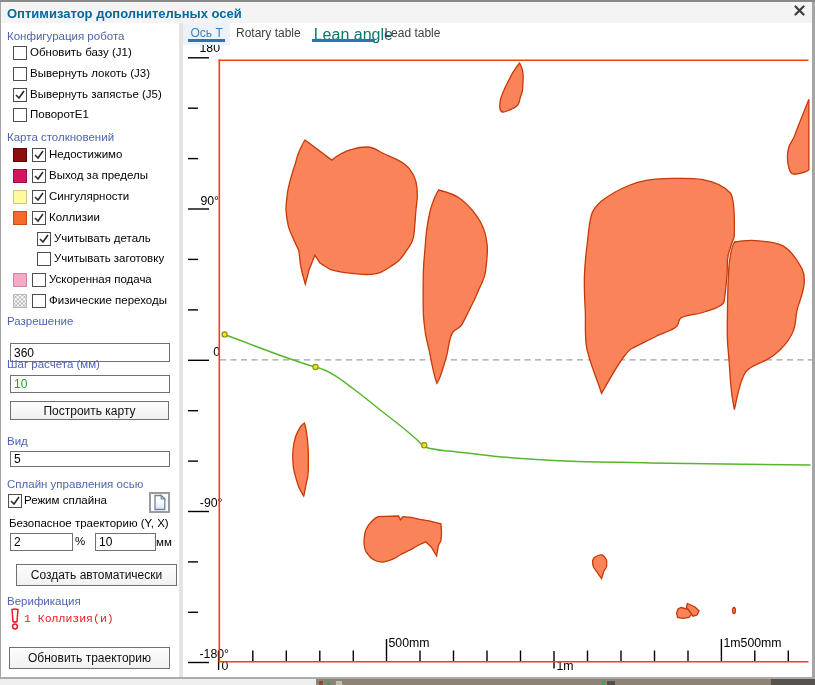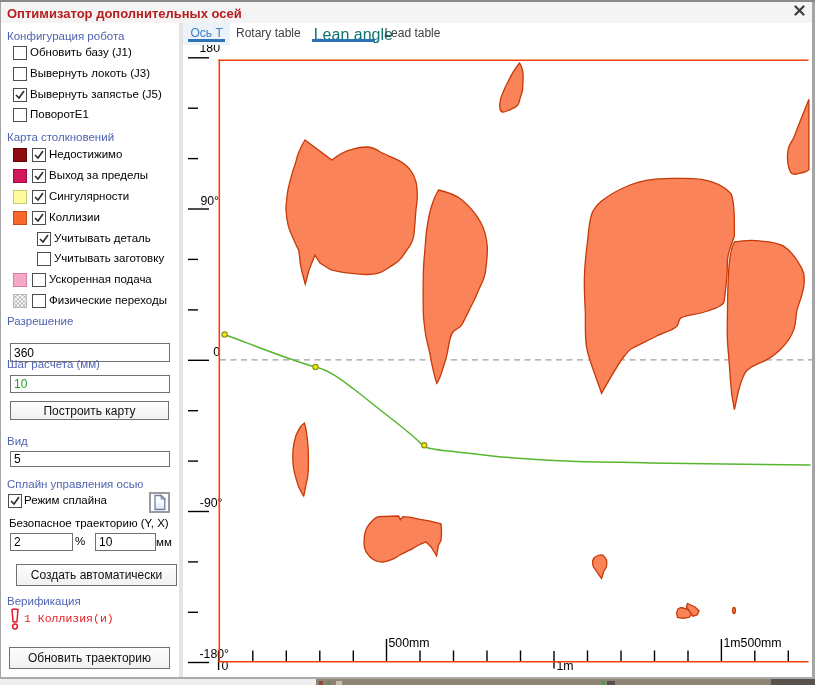--- a/index.html
+++ b/index.html
@@ -13,21 +13,21 @@
   .inp{position:absolute;border:1px solid #707070;background:#fff;font-size:12px;
        font-family:"Liberation Sans",sans-serif;padding:0 0 0 3px;display:flex;align-items:center;}
   .btn{position:absolute;border:1px solid #707070;background:linear-gradient(#fdfdfd,#f1f1f1);
        font-size:12px;color:#111;display:flex;align-items:center;justify-content:center;}
 </style>
 </head>
 <body>
 
 <div class="abs" style="left:0;top:0;width:815px;height:2px;background:#898989;"></div>
 <div class="abs" style="left:0;top:2px;width:815px;height:21px;background:#f4f4f4;"></div>
-<div class="abs" style="left:7px;top:6px;font-size:13px;font-weight:bold;color:#b91c1c;">Оптимизатор дополнительных осей</div>
+<div class="abs" style="left:7px;top:6px;font-size:13px;font-weight:bold;color:#0369a1;">Оптимизатор дополнительных осей</div>
 <svg class="abs" style="left:794px;top:5px;" width="11" height="11" viewBox="0 0 11 11">
  <path d="M1.5,1.5 L9.5,9.5 M9.5,1.5 L1.5,9.5" stroke="#3c3c3c" stroke-width="2.2" stroke-linecap="round"></path>
 </svg>
 
 <div class="abs" style="left:0;top:2px;width:1px;height:676px;background:#a5a5a5;"></div>
 <div class="abs" style="left:812px;top:2px;width:3px;height:677px;background:#a5a5a5;"></div>
 
 <div id="panel">
   <div class="abs lbl blue" style="left:7px;top:30px;">Конфигурация робота</div>
   <div class="cb" style="left:13px;top:46px;"></div>

